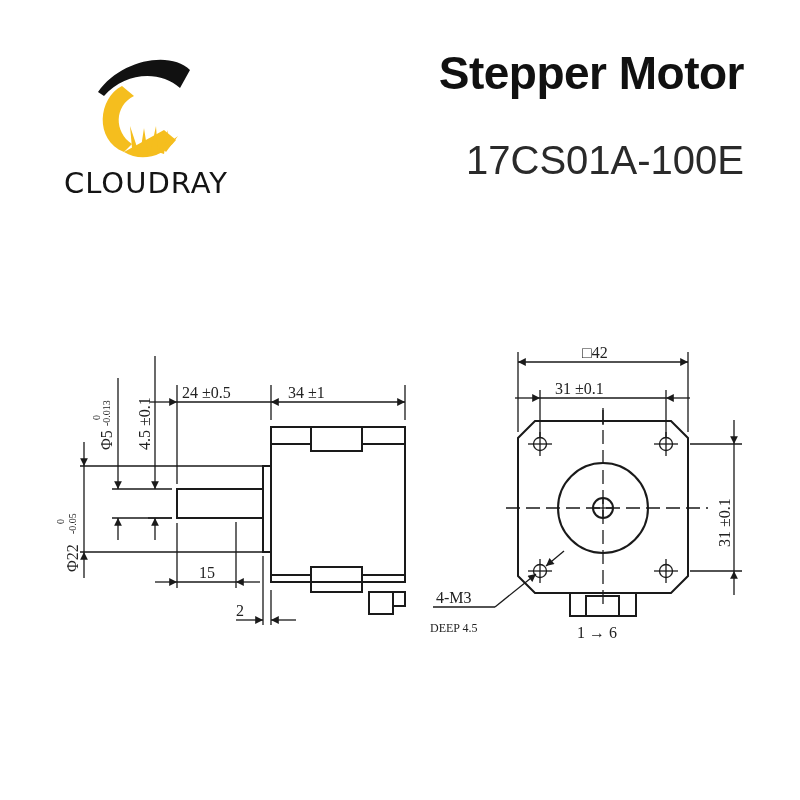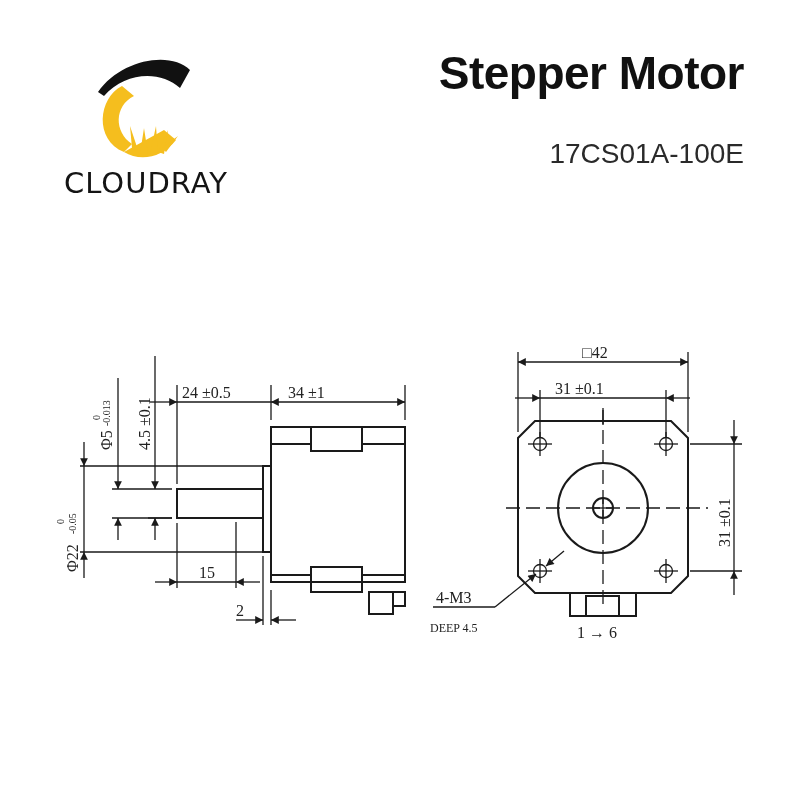--- a/index.html
+++ b/index.html
@@ -4,21 +4,21 @@
 <style>
   html, body { margin: 0; padding: 0; background: #ffffff; }
   body { width: 800px; height: 800px; position: relative; overflow: hidden; }
   .logo { position: absolute; left: 40px; top: 40px; width: 220px; height: 170px; }
   .brand { position: absolute; left: 46px; top: 166px; width: 200px; text-align: center;
            font-family: "DejaVu Sans", sans-serif; font-weight: normal; font-size: 29px;
            letter-spacing: 1px; color: #141414; }
   .title { position: absolute; right: 56px; top: 46px; font-family: "Liberation Sans", sans-serif;
            font-weight: bold; font-size: 46px; color: #111; letter-spacing: -0.5px; }
   .model { position: absolute; right: 56px; top: 138px; font-family: "Liberation Sans", sans-serif;
-           font-size: 28px; color: #2a2a2a; margin-left: 11px; }
+           font-size: 40px; color: #2a2a2a; margin-left: 11px; }
   svg.drawing { position: absolute; left: 0; top: 0; }
   .dim { font-family: "Liberation Serif", serif; font-size: 16px; fill: #222; }
   .dim-small { font-family: "Liberation Serif", serif; font-size: 10px; fill: #222; }
   .note { font-family: "Liberation Serif", serif; font-size: 12px; fill: #222; }
 </style>
 </head>
 <body>
 
 <div class="logo">
   <svg width="220" height="130" viewBox="0 0 220 130">

